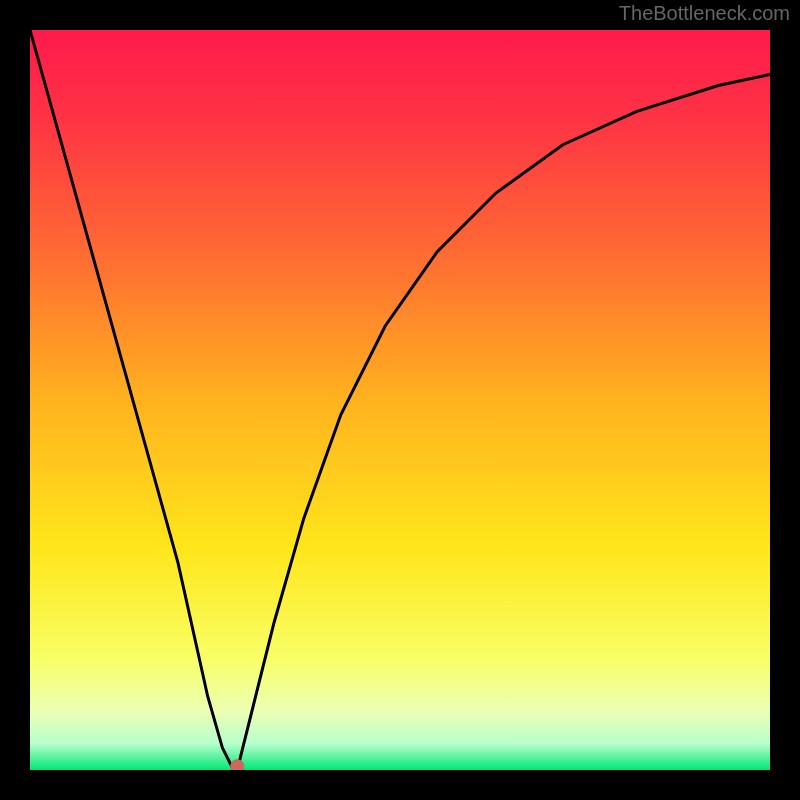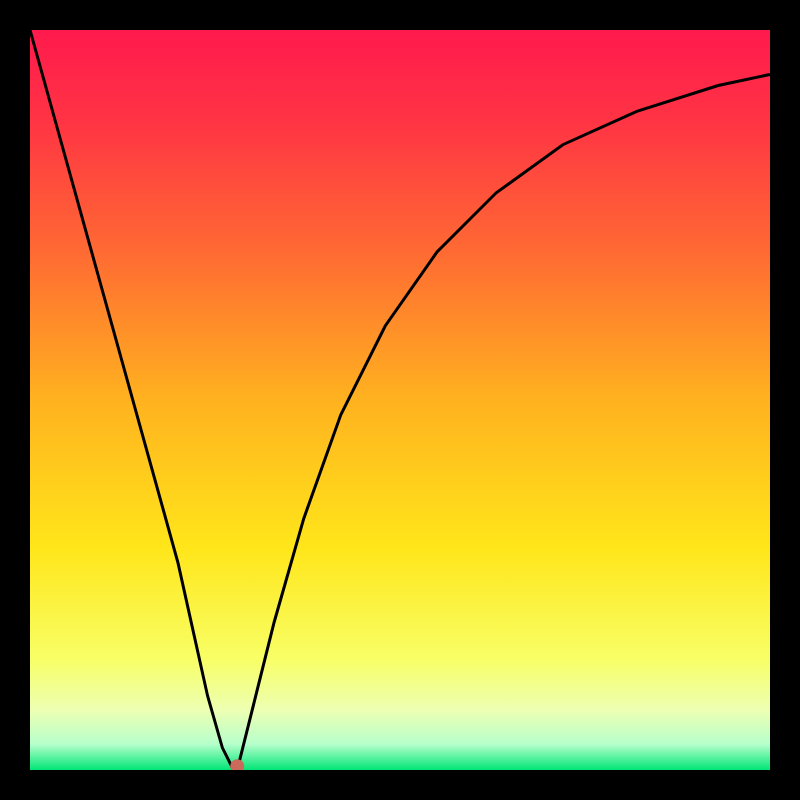--- a/index.html
+++ b/index.html
@@ -33,20 +33,21 @@
     height: 740px;
   }
   .plot svg {
     display: block;
   }
 </style>
 </head>
 <body>
 
 <div class="outer">
+  <div class="watermark">TheBottleneck.com</div>
   <div class="plot">
     <svg id="plot-svg" width="740" height="740" viewBox="0 0 740 740">
       <defs>
         <linearGradient id="bg-grad" x1="0" y1="0" x2="0" y2="1">
             <stop offset="0%" stop-color="#ff1a4d"></stop>
             <stop offset="12%" stop-color="#ff3344"></stop>
             <stop offset="30%" stop-color="#ff6a33"></stop>
             <stop offset="50%" stop-color="#ffb21f"></stop>
             <stop offset="70%" stop-color="#ffe61a"></stop>
             <stop offset="85%" stop-color="#f8ff66"></stop>

